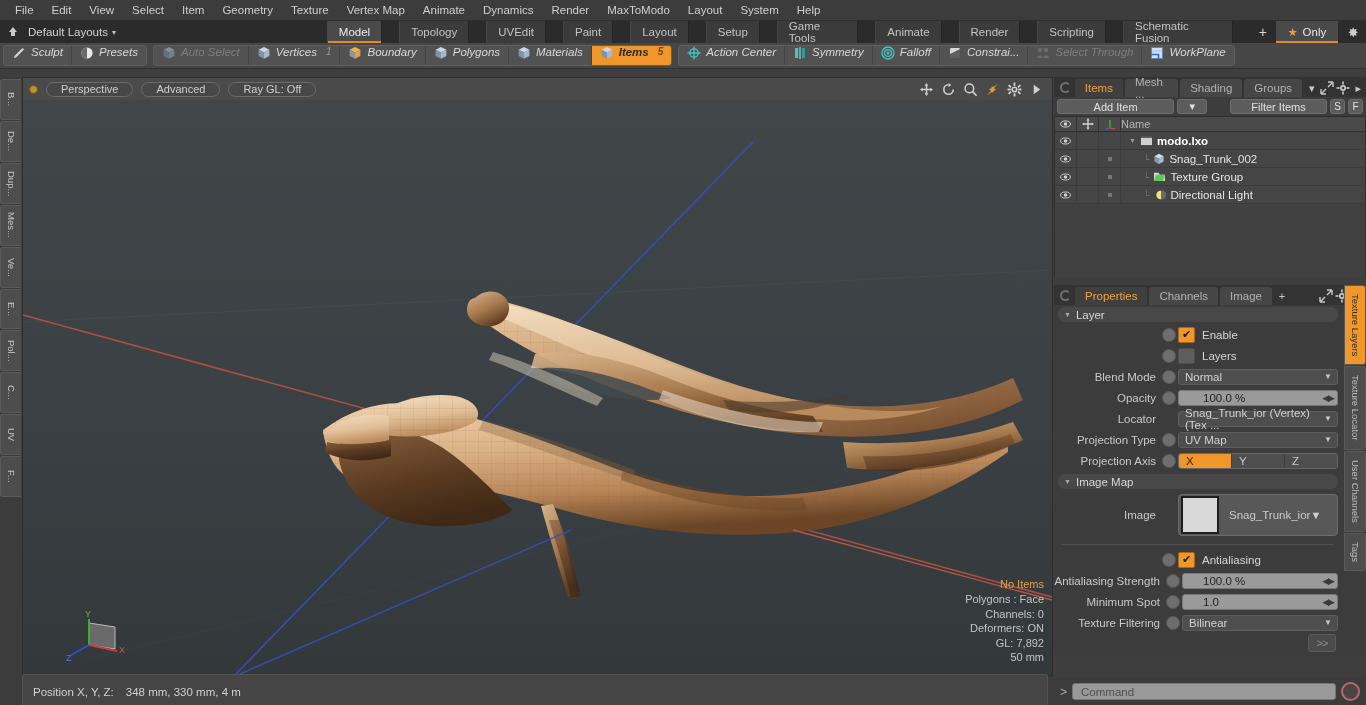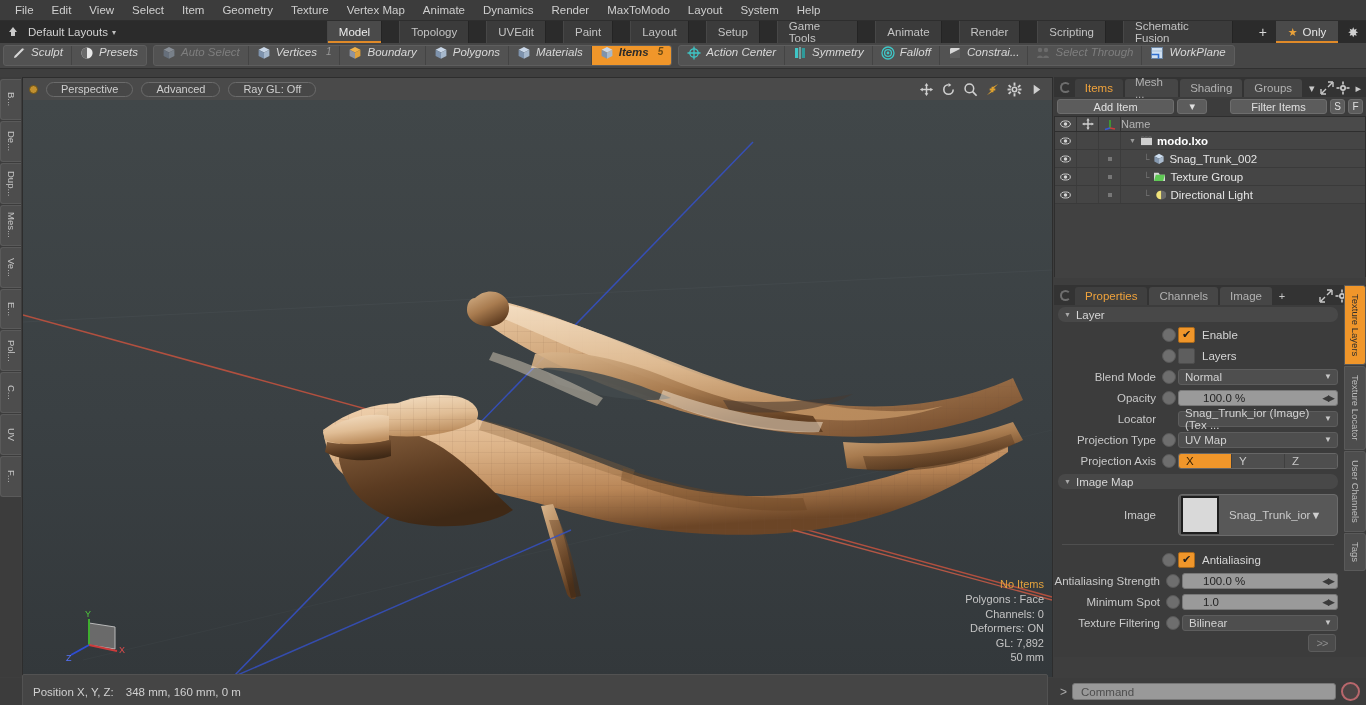--- a/index.html
+++ b/index.html
@@ -853,21 +853,21 @@
           <div class="knob"></div>
           <div class="field">
             <span style="padding-left:18px;">100.0 %</span>
             <span class="spin">◀▶</span>
           </div>
         </div>
 
         <div class="prow">
           <div class="plabel">Locator</div>
           <div class="field dark" style="margin-left:16px;">
-            <span>Snag_Trunk_ior (Image) (Tex ...</span>
+            <span>Snag_Trunk_ior (Vertex) (Tex ...</span>
             <span class="dd">▼</span>
           </div>
         </div>
 
         <div class="prow">
           <div class="plabel">Projection Type</div>
           <div class="knob"></div>
           <div class="field dark">
             <span>UV Map</span>
             <span class="dd">▼</span>
@@ -945,21 +945,21 @@
           <div class="rvtab">User Channels</div>
           <div class="rvtab">Tags</div>
         </div>
     </div>
   </div>
 
   <div class="statusbar">
     <div style="width:18px;"></div>
     <div class="statuspane">
       <span>Position X, Y, Z:</span>
-      <span class="val">348 mm, 160 mm, 0 m</span>
+      <span class="val">348 mm, 330 mm, 4 m</span>
     </div>
   </div>
 
   <div class="cmdbar">
     <div class="cmdprompt">&gt;</div>
     <div class="cmdinput">Command</div>
     <div class="recbtn"></div>
   </div>
 
 </div>

